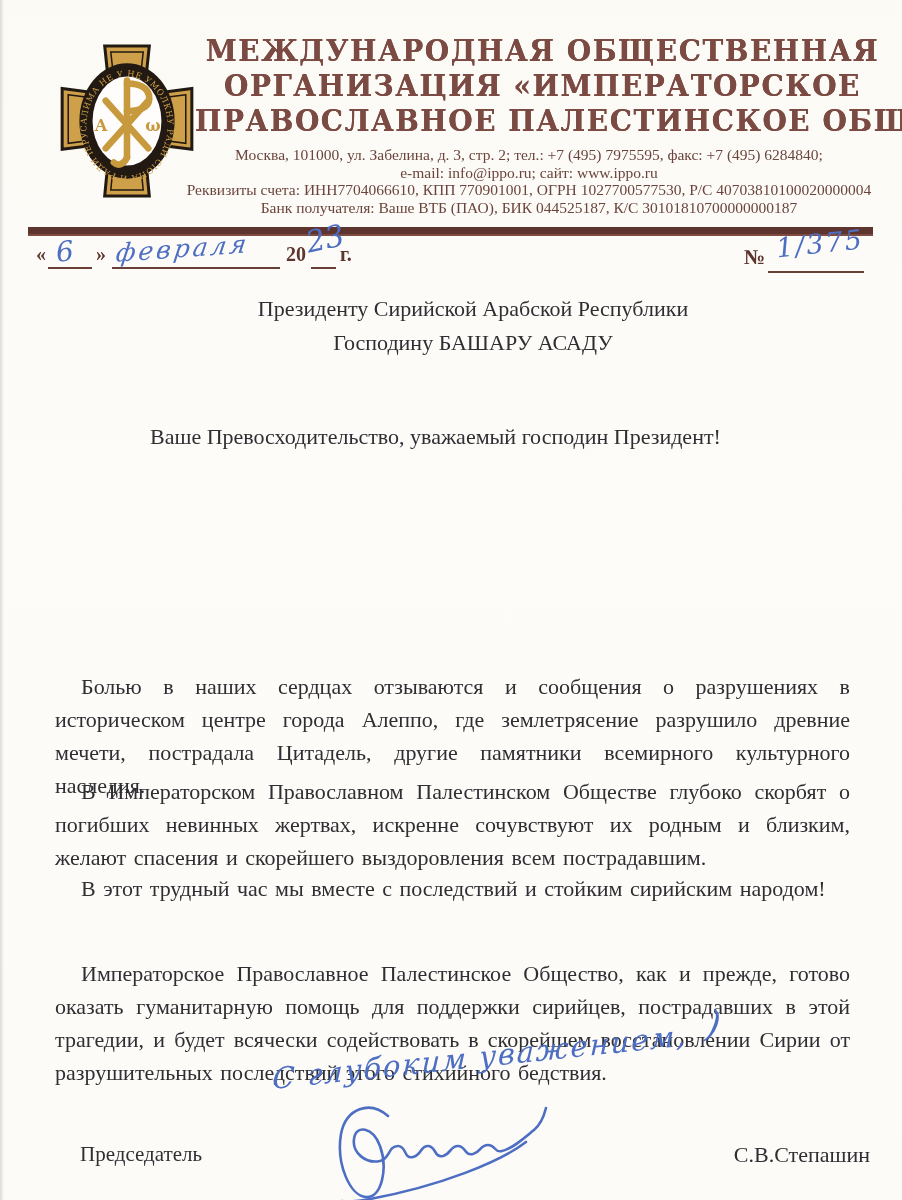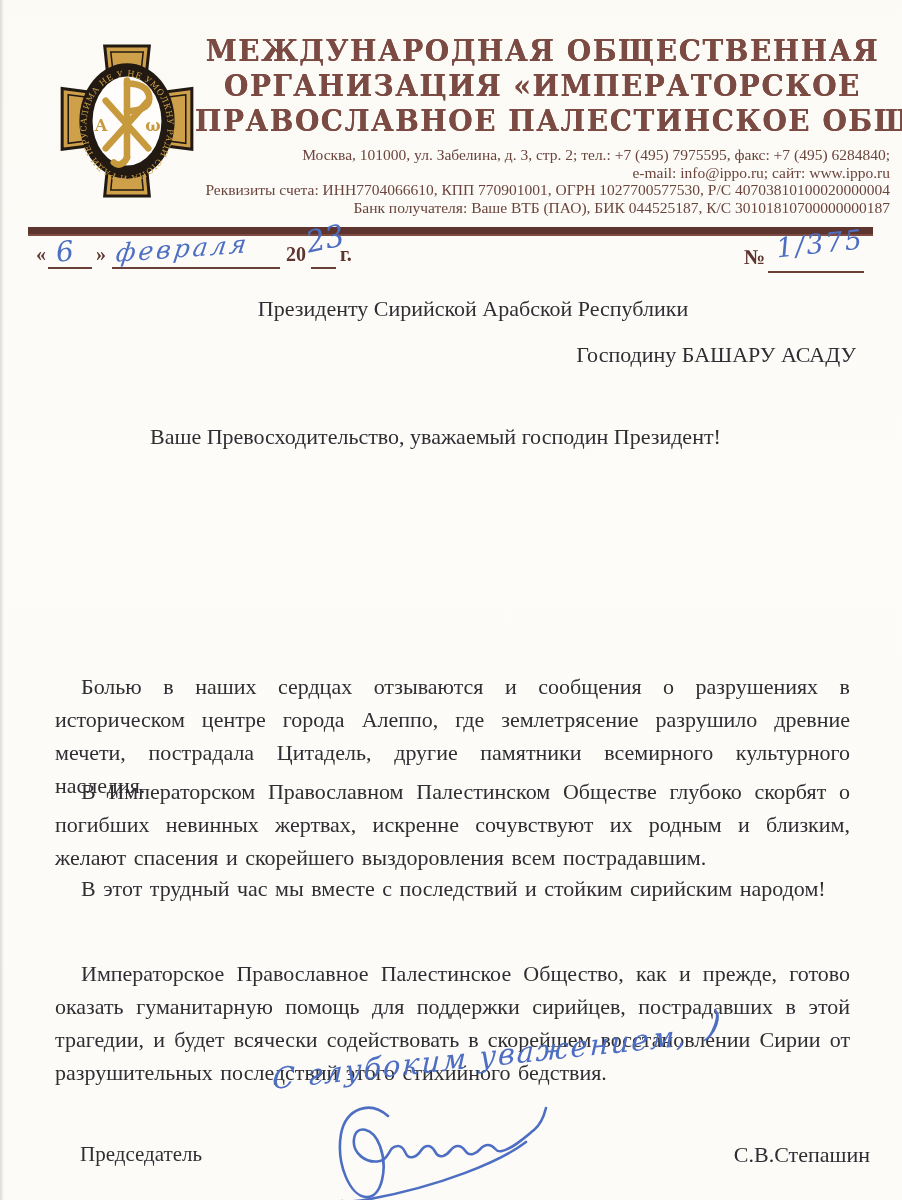--- a/index.html
+++ b/index.html
@@ -21,21 +21,21 @@
     position:absolute;left:195px;top:33px;width:695px;
     text-align:center;color:#7b4a42;
     font-family:"DejaVu Serif", serif;font-weight:bold;
     font-size:28px;line-height:33px;letter-spacing:1.5px;
     transform:scaleY(1.06);transform-origin:top center;
     text-shadow:0 0 .4px #7b4a42;
     white-space:nowrap;
   }
   .contact{
     position:absolute;left:168px;top:146px;width:722px;
-    text-align:right;color:#6b443c;
+    text-align:center;color:#6b443c;
     font-size:15.5px;line-height:17.5px;white-space:nowrap;font-family:Liberation Serif, serif;
   }
   .rule{
     position:absolute;left:28px;top:227px;width:845px;height:7px;
     background:#5e352e;border-bottom:2px solid #7d4b42;
   }
   
   .dl{position:absolute;color:#5e352e;font-weight:bold;font-size:20px;}
   .uline{position:absolute;height:2px;background:#6a3f37;}
   .hw{
@@ -125,21 +125,21 @@
   <span class="dl" style="left:286px;top:243px;">20</span>
   <div class="uline" style="left:311px;top:267px;width:25px;"></div>
   <span class="hw" style="left:306px;top:221px;font-size:30px;transform:rotate(-12deg);">23</span>
   <span class="dl" style="left:340px;top:243px;">г.</span>
 
   <span class="dl" style="left:744px;top:245px;font-size:21px;">№</span>
   <div class="uline" style="left:768px;top:271px;width:96px;"></div>
   <span class="hw" style="left:776px;top:228px;font-size:27px;letter-spacing:2px;transform:rotate(-6deg);">1/375</span>
 
   <div class="recipient" style="top:296px;">Президенту Сирийской Арабской Республики</div>
-  <div class="recipient" style="top:342px;text-align:right;">Господину БАШАРУ АСАДУ</div>
+  <div class="recipient" style="top:330px;">Господину БАШАРУ АСАДУ</div>
 
   <div class="salutation">Ваше Превосходительство, уважаемый господин Президент!</div>
 
   <p class="para" style="top:670px;">Болью в наших сердцах отзываются и сообщения о разрушениях в историческом центре города Алеппо, где землетрясение разрушило древние мечети, пострадала Цитадель, другие памятники всемирного культурного наследия.</p>
   <p class="para" style="top:728px;margin-top:47px;">В Императорском Православном Палестинском Обществе глубоко скорбят о погибших невинных жертвах, искренне сочувствуют их родным и близким, желают спасения и скорейшего выздоровления всем пострадавшим.</p>
   <p class="para" style="top:872px;">В этот трудный час мы вместе с последствий и стойким сирийским народом!</p>
   <p class="para" style="top:957px;">Императорское Православное Палестинское Общество, как и прежде, готово оказать гуманитарную помощь для поддержки сирийцев, пострадавших в этой трагедии, и будет всячески содействовать в скорейшем восстановлении Сирии от разрушительных последствий этого стихийного бедствия.</p>
 
   <div class="valediction hw" style="position:absolute;">
     <span>С глубоким уважением,</span><span class="paren">)</span>

